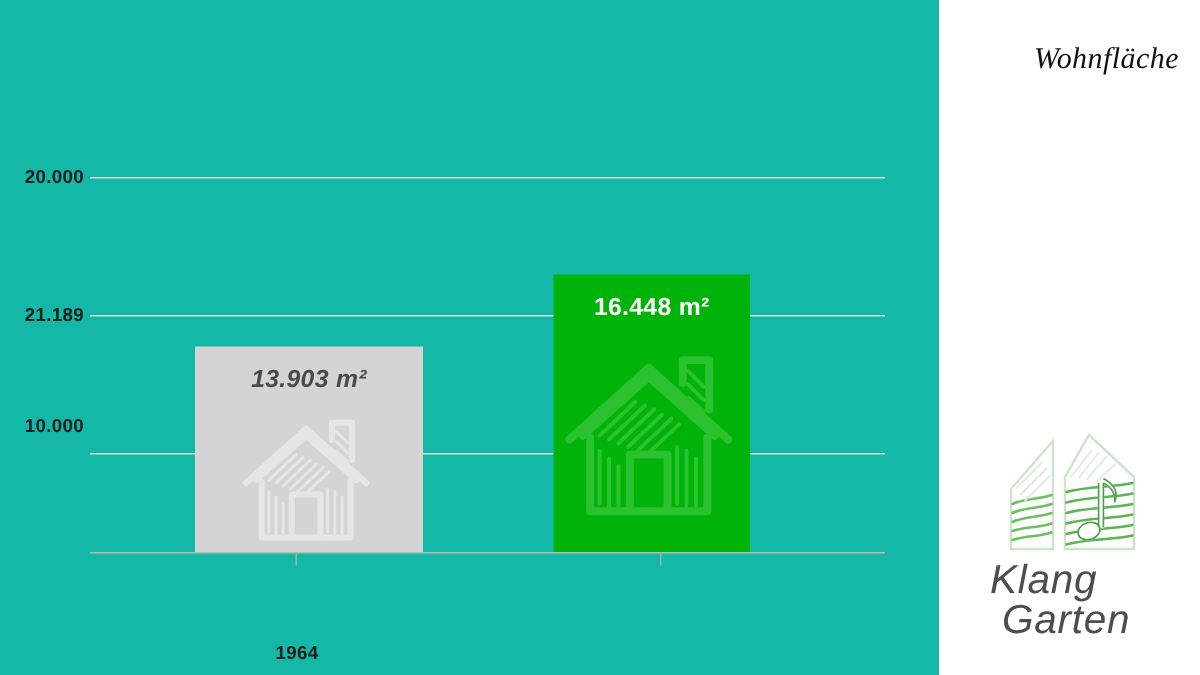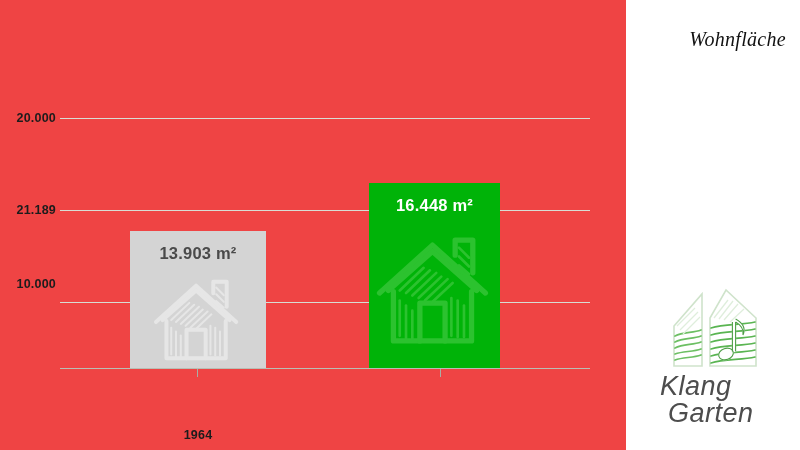--- a/index.html
+++ b/index.html
@@ -20,21 +20,21 @@
     background: #ffffff;
   }
 
   
   .chart-panel {
     position: absolute;
     left: 0;
     top: 0;
     width: 626px;
     height: 450px;
-    background: #ef4444;
+    background: #14b8a6;
   }
 
   .plot {
     position: absolute;
     left: 0;
     top: 0;
     width: 626px;
     height: 450px;
   }
 
@@ -164,21 +164,21 @@
       <div class="gridline" style="top:302px;"></div>
 
       <div class="ytick" style="top:111px;">20.000</div>
       <div class="ytick" style="top:203px;">21.189</div>
       <div class="ytick" style="top:277px;">10.000</div>
 
       <div class="axis-line"></div>
       <div class="axis-tick" style="left:197px;"></div>
       <div class="axis-tick" style="left:440px;"></div>
 
-      <div class="bar" style="left:130px; top:231px; width:136px; height:137px; background:#d4d4d4;">
+      <div class="bar" style="left:130px; top:231px; width:152px; height:137px; background:#d4d4d4;font-style:italic;">
         <div class="bar-label" style="top:13px; color:#4a4a4a;">13.903 m²</div>
         <div class="bar-icon" style="top:47px; width:96px; height:88px;">
           <svg viewBox="0 0 100 92" width="96" height="88" xmlns="http://www.w3.org/2000/svg">
             <g fill="none" stroke="#e6e6e6" stroke-width="4.2" stroke-linecap="round" stroke-linejoin="round">
               <path d="M6 46 L48 8 L90 46"></path>
               <path d="M13 44 L48 13 L83 44"></path>
               <path d="M17 45 L17 84 L79 84 L79 45"></path>
               <path d="M38 84 L38 54 L58 54 L58 84"></path>
               <path d="M66 16 L66 4 L80 4 L80 30"></path>
             </g>

